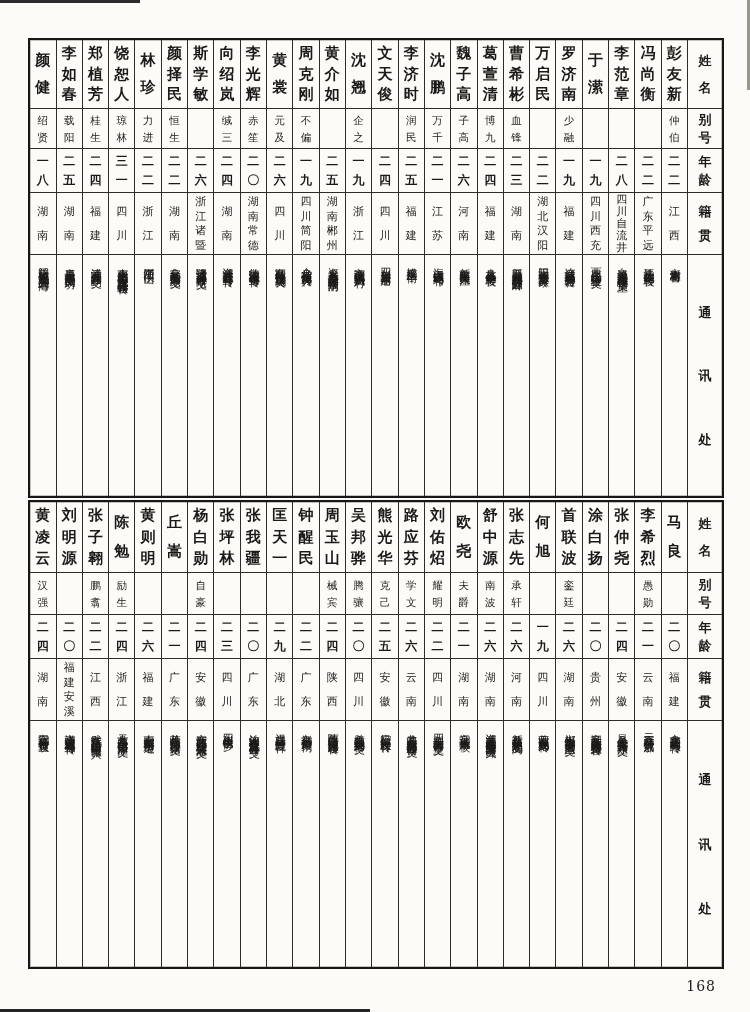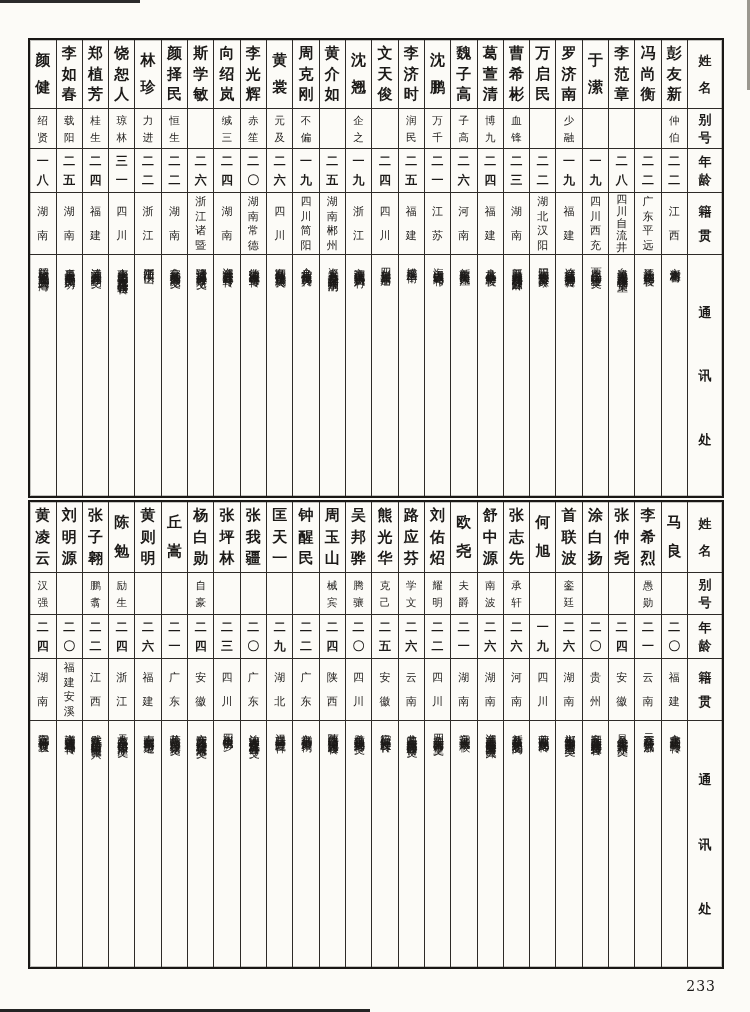--- a/index.html
+++ b/index.html
@@ -1608,14 +1608,14 @@
             <span>湖</span>
             <span>南</span>
           </div>
         </div>
         <div class="cell r-addr addr">
           <div class="vtext">宁远双井圩转黄宜坝</div>
         </div>
       </div>
     </div>
 
-  <div class="page-number">233</div>
+  <div class="page-number">168</div>
 </div>
 
 </body></html>

